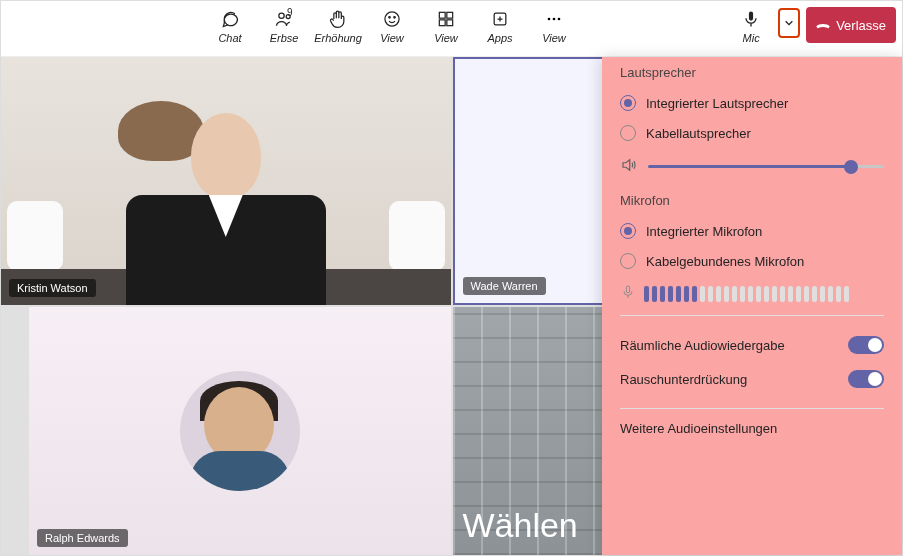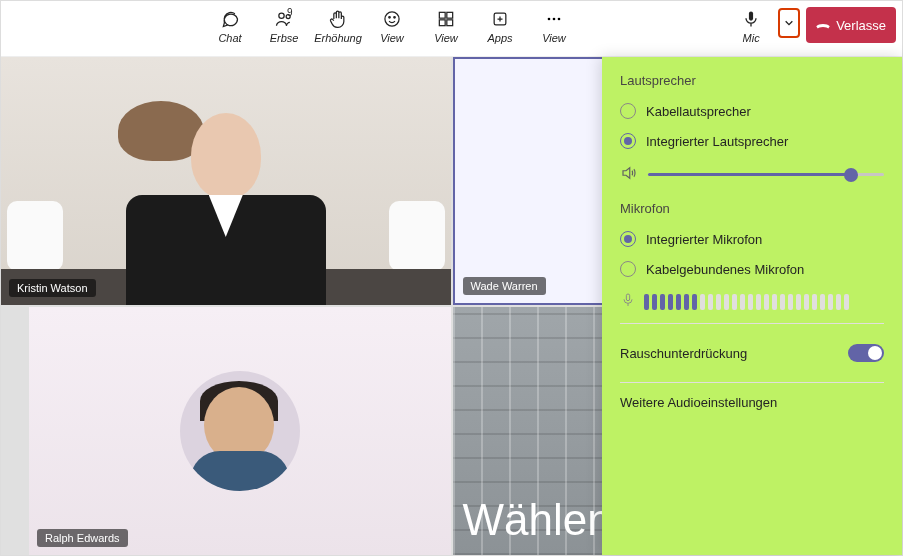--- a/index.html
+++ b/index.html
@@ -27,35 +27,35 @@
 .leavebtn { background: #c4314b; color: #fff; height: 36px; border-radius: 4px; display: flex; align-items: center; padding: 0 10px 0 8px; font-size: 13px; margin-top: 6px; margin-left: 6px; }
 .leavebtn svg { width: 18px; height: 18px; margin-right: 4px; }
 
 .stage { flex: 1; position: relative; display: grid; grid-template-columns: 1fr 1fr; grid-template-rows: 1fr 1fr; gap: 2px; background: #e0e0e0; }
 .tile { position: relative; overflow: hidden; background: #ccc; text-align: center; }
 .tile .namepill { position: absolute; bottom: 8px; left: 8px; background: rgba(0,0,0,0.55); color: #fff; font-size: 11px; padding: 3px 8px; border-radius: 3px; }
 .tile1 { background: linear-gradient(#e8e3dd,#d9d3cb); }
 .tile2 { background: #f4f4ff; border: 2px solid #6264a7; }
 .tile3 { background: linear-gradient(#f6eff5,#ece3ea); margin-left: 28px; }
 .tile4 { background: #9aa3a8; }
-.bigtxt { position: absolute; bottom: 10px; left: 10px; color: #fff; font-size: 44px; font-weight: 400; }
+.bigtxt { position: absolute; bottom: 10px; left: 10px; color: #fff; font-size: 34px; font-weight: 400; }
 
 
 .person1 { position:absolute; left:50%; bottom:0; transform:translateX(-50%); }
 .p1-head { width:70px; height:86px; background:#e9c8b0; border-radius:50% 50% 46% 46%; margin:0 auto; position:relative; }
 .p1-hair { position:absolute; top:-12px; left:-8px; width:86px; height:60px; background:#8a6a4f; border-radius:50% 50% 40% 40%; }
 .p1-body { width:200px; height:110px; background:#1b1b1b; border-radius:16px 16px 0 0; margin-top:-4px; position:relative; }
 .p1-v { position:absolute; top:0; left:50%; transform:translateX(-50%); width:34px; height:42px; background:#fff; clip-path: polygon(0 0,100% 0,50% 100%); }
 
 .avatar3 { position:absolute; left:50%; top:50%; transform:translate(-50%,-50%); width:120px; height:120px; border-radius:50%; background:#dcd3df; overflow:hidden; }
 .a3-head { width:70px; height:76px; background:#d9b08c; border-radius:50%; position:absolute; left:24px; top:16px; }
 .a3-hair { width:78px; height:40px; background:#2a2320; border-radius:50% 50% 0 0; position:absolute; left:20px; top:10px; }
 .a3-body { width:100px; height:50px; background:#3a5a7a; position:absolute; left:10px; bottom:-10px; border-radius:30px 30px 0 0; }
 
-.panel { position: absolute; top: 0; right: 0; width: 300px; background: #bef264; box-shadow: -2px 0 14px rgba(0,0,0,0.15); padding: 14px 18px 10px; font-size: 13px; z-index: 10; bottom: 0; }
+.panel { position: absolute; top: 0; right: 0; width: 300px; background: #fca5a5; box-shadow: -2px 0 14px rgba(0,0,0,0.15); padding: 6px 18px 10px; font-size: 13px; z-index: 10; bottom: 0; }
 .phdr { font-weight: 400; color: #484644; margin-bottom: 8px; margin-top: 2px; }
 .radio-row { display: flex; align-items: center; height: 30px; cursor: pointer; }
 .radio { width: 16px; height: 16px; border-radius: 50%; border: 1.5px solid #8a8886; margin-right: 10px; position: relative; }
 .radio.sel { border-color: #6264a7; }
 .radio.sel::after { content:''; position:absolute; inset:3px; background:#6264a7; border-radius:50%; }
 
 .vol-row { display:flex; align-items:center; margin: 8px 0 16px; }
 .vol-row svg { width:18px; height:18px; color:#616161; margin-right:10px; }
 .slider { flex:1; height:3px; background:#c8c6c4; position:relative; border-radius:2px; }
 .slider .fill { position:absolute; left:0; top:0; bottom:0; width:86%; background:#6264a7; border-radius:2px; }
@@ -225,26 +225,26 @@
 
     <div class="tile tile4">
       <div class="bldg"></div>
       <div class="bigtxt">Wählen</div>
     </div>
 
     <div class="panel">
       <div class="phdr">Lautsprecher</div>
 
       <div class="radio-row">
+        <span class="radio sel"></span>
+        <span>Integrierter Lautsprecher</span>
+      </div>
+      <div class="radio-row">
         <span class="radio"></span>
         <span>Kabellautsprecher</span>
-      </div>
-      <div class="radio-row">
-        <span class="radio sel"></span>
-        <span>Integrierter Lautsprecher</span>
       </div>
 
       <div class="vol-row">
         <span><svg viewBox="0 0 24 24" fill="none" stroke="currentColor" stroke-width="1.6">
               <path d="M4 9v6h4l5 4V5L8 9z"></path>
               <path d="M16 9c1 1 1 5 0 6M18.5 7c2 2 2 8 0 10"></path>
             </svg></span>
         <div class="slider">
           <div class="fill"></div>
             <div class="thumb"></div>
@@ -293,20 +293,24 @@
             <div class="bar"></div>
             <div class="bar"></div>
             <div class="bar"></div>
             <div class="bar"></div>
           </div>
       </div>
 
       <div class="divider"></div>
 
       <div class="toggle-row">
+        <span>Räumliche Audiowiedergabe</span>
+        <div class="toggle"></div>
+      </div>
+      <div class="toggle-row">
         <span>Rauschunterdrückung</span>
         <div class="toggle"></div>
       </div>
 
       <div class="divider"></div>
 
       <div class="more-row">
         <span>Weitere Audioeinstellungen</span>
       </div>
     </div>

